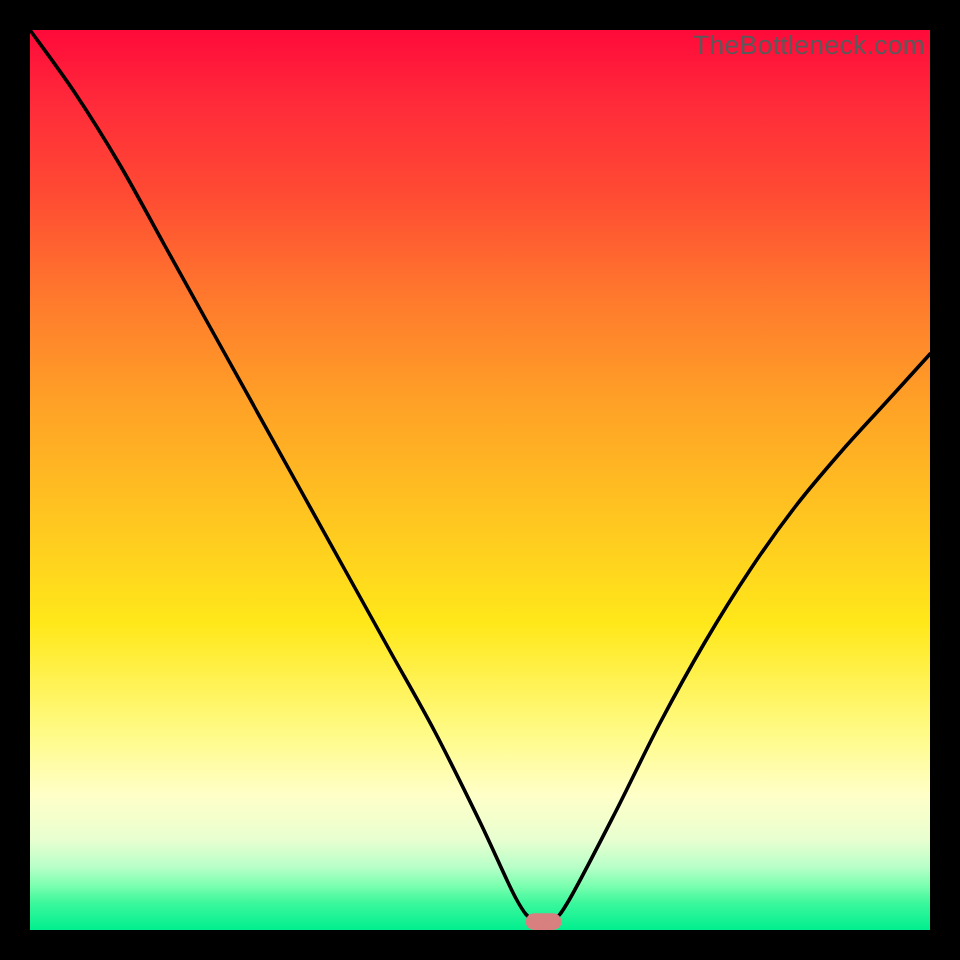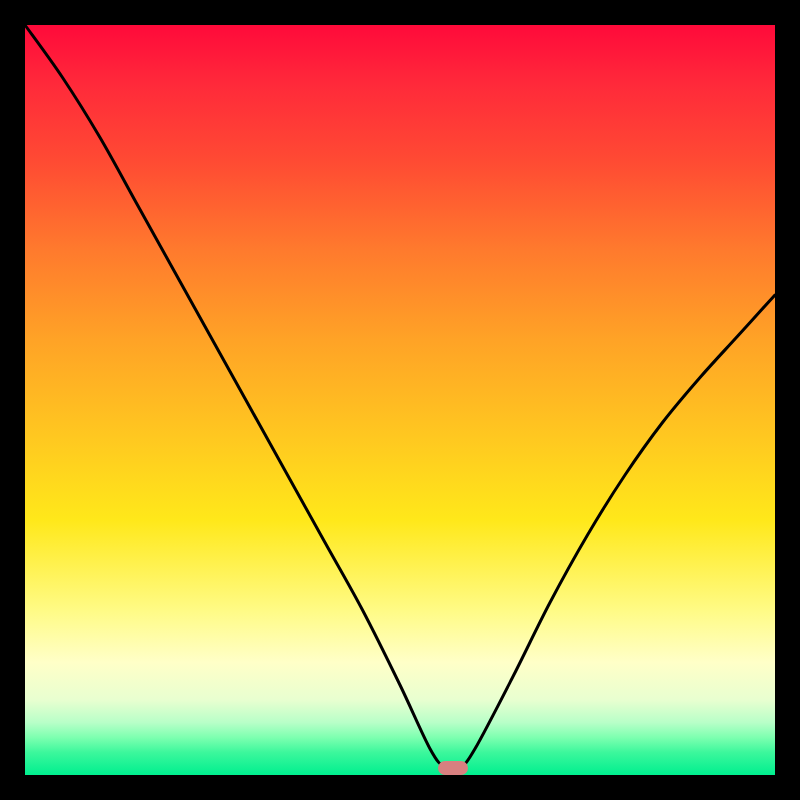--- a/index.html
+++ b/index.html
@@ -76,14 +76,15 @@
 <div class="frame">
 
   <div class="plot-area"></div>
 
   <svg class="curve" viewBox="0 0 750 750" preserveAspectRatio="none">
     <path id="curve-path" d="M 0.00 0.00 C 6.25 8.75, 25.00 33.75, 37.50 52.50 C 50.00 71.25, 62.50 91.25, 75.00 112.50 C 87.50 133.75, 100.00 157.50, 112.50 180.00 C 125.00 202.50, 137.50 225.00, 150.00 247.50 C 162.50 270.00, 175.00 292.50, 187.50 315.00 C 200.00 337.50, 212.50 360.00, 225.00 382.50 C 237.50 405.00, 250.00 427.50, 262.50 450.00 C 275.00 472.50, 287.50 495.00, 300.00 517.50 C 312.50 540.00, 325.00 561.25, 337.50 585.00 C 350.00 608.75, 363.75 636.88, 375.00 660.00 C 386.25 683.13, 397.50 710.00, 405.00 723.75 C 412.50 737.50, 415.00 739.38, 420.00 742.50 C 425.00 745.63, 430.00 745.63, 435.00 742.50 C 440.00 739.38, 441.25 738.75, 450.00 723.75 C 458.75 708.75, 475.00 676.88, 487.50 652.50 C 500.00 628.13, 512.50 601.25, 525.00 577.50 C 537.50 553.75, 550.00 531.25, 562.50 510.00 C 575.00 488.75, 587.50 468.75, 600.00 450.00 C 612.50 431.25, 625.00 413.75, 637.50 397.50 C 650.00 381.25, 662.50 366.88, 675.00 352.50 C 687.50 338.13, 700.00 325.00, 712.50 311.25 C 725.00 297.50, 743.75 276.88, 750.00 270.00" fill="none" stroke="#000" stroke-width="3" stroke-linejoin="round" stroke-linecap="round"></path>
   </svg>
 
   <div id="marker" class="marker" style="left: 427.5px; top: 742.5px;"></div>
 
+  <div class="watermark">TheBottleneck.com</div>
 
 </div>
 
 </body></html>

